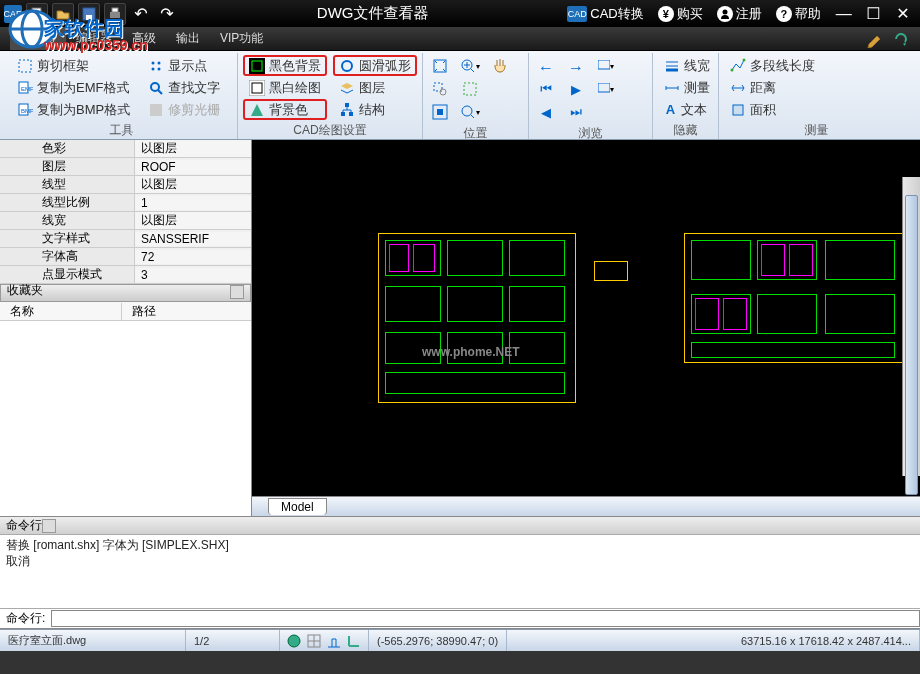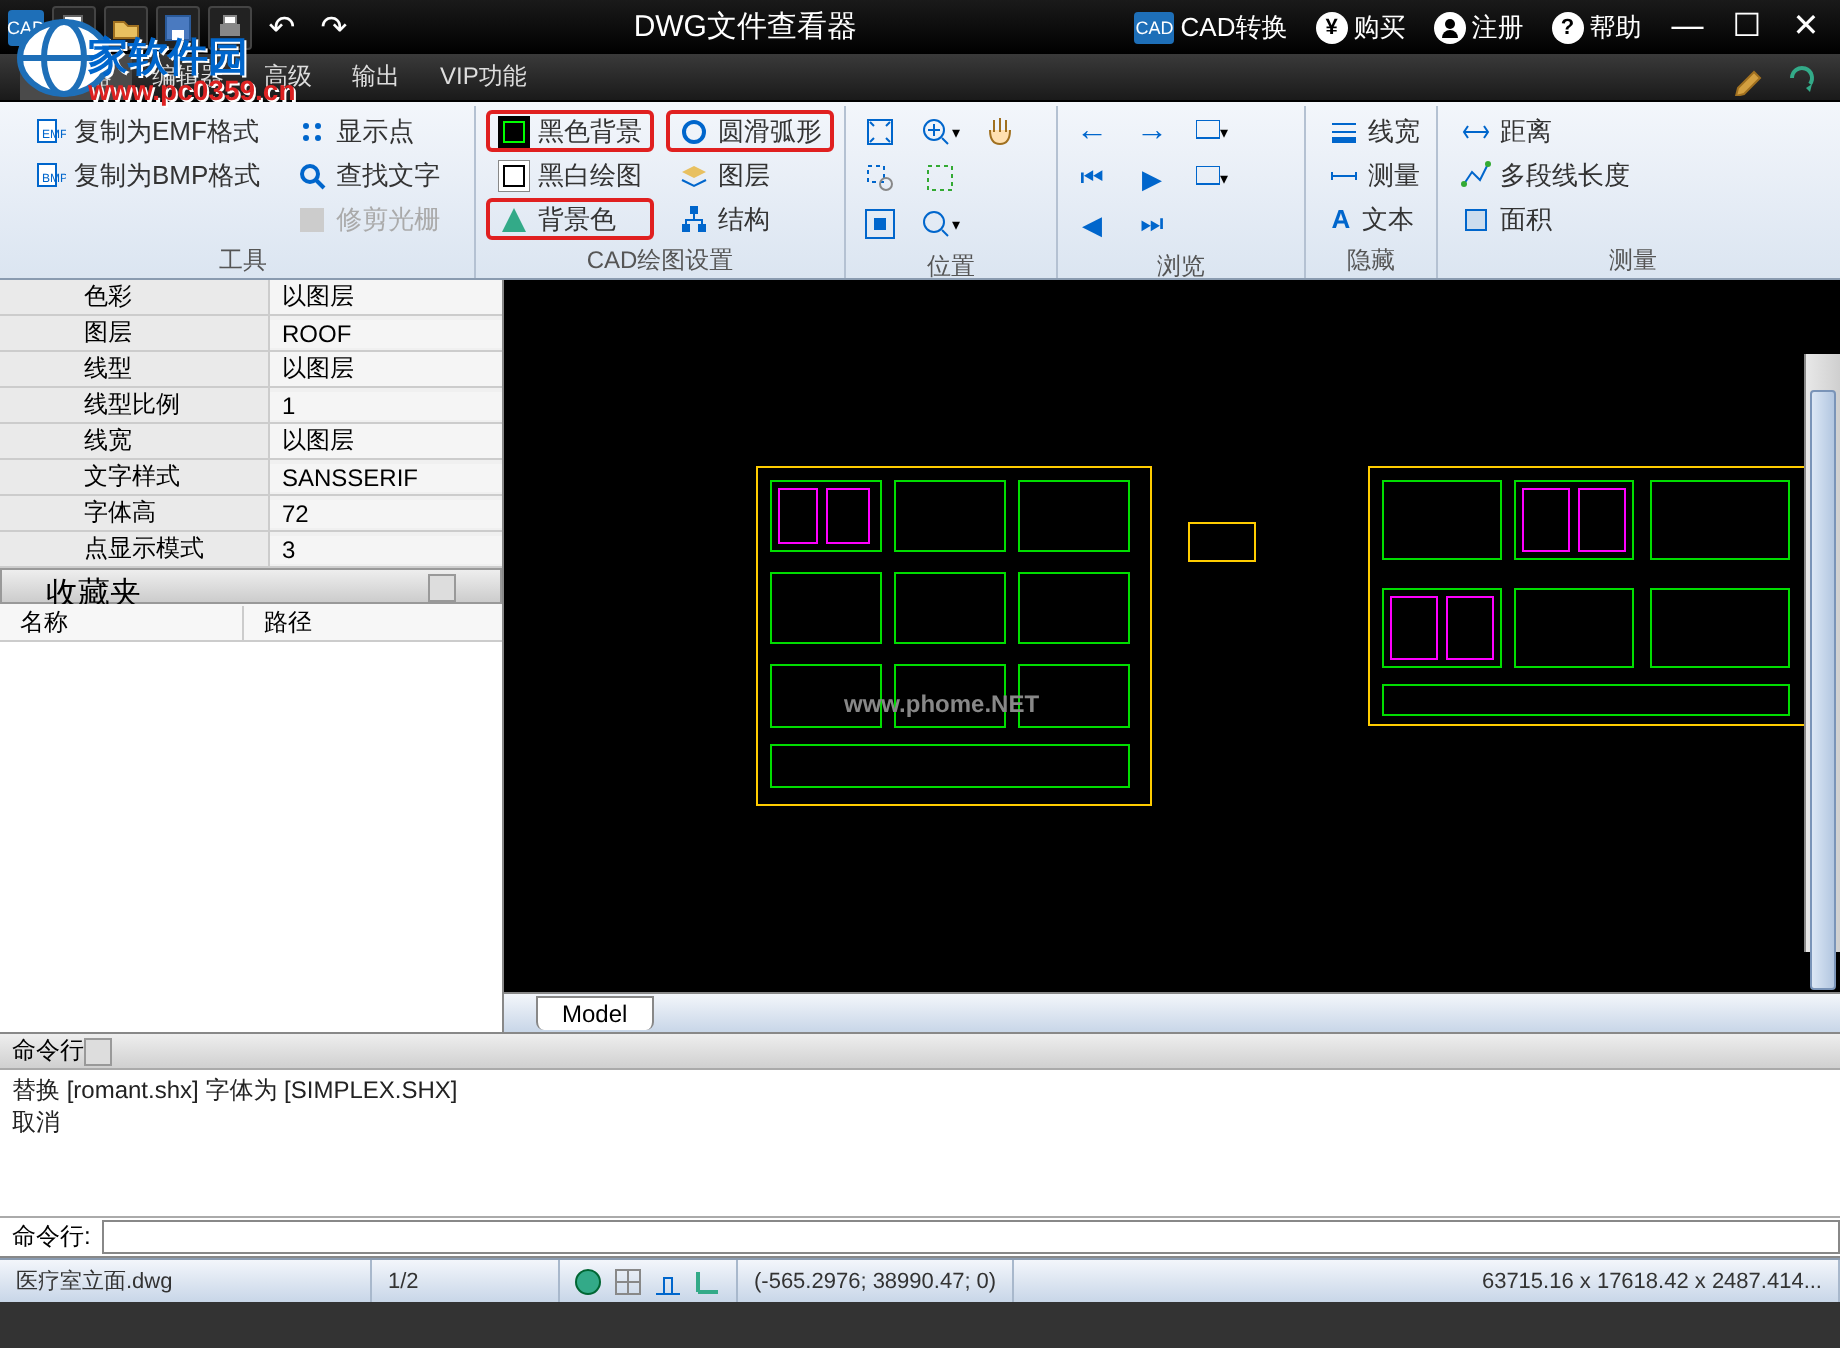--- a/index.html
+++ b/index.html
@@ -38,21 +38,21 @@
 .rbtn.hl { border: 2px solid #e02020; padding: 0 4px; }
 .ricon16 { width: 16px; height: 16px; display: inline-flex; align-items: center; justify-content: center; font-size: 11px; }
 .ibtn { width: 24px; height: 22px; display: inline-flex; align-items: center; justify-content: center; border: 1px solid transparent; border-radius: 3px; }
 
 .content { display: flex; height: 376px; }
 .sidebar { width: 252px; background: #eee; display: flex; flex-direction: column; border-right: 1px solid #888; }
 .props { background: #f0f0f0; }
 .props .row { display: flex; font-size: 12px; border-bottom: 1px solid #ccc; height: 18px; align-items: center; }
 .props .row .k { width: 135px; padding-left: 42px; background: #eaeaea; border-right: 1px solid #ccc; }
 .props .row .v { flex: 1; padding-left: 6px; background: #f5f5f5; }
-.fav-hdr { background: linear-gradient(#eee,#ccc); border: 1px solid #999; font-size: 16px; padding: 2px 22px; display: flex; justify-content: space-between; align-items: flex-start; height: 18px; }
+.fav-hdr { background: linear-gradient(#eee,#ccc); border: 1px solid #999; font-size: 12px; padding: 2px 6px; display: flex; justify-content: space-between; align-items: flex-end; height: 18px; }
 .fav-hdr .pin { width: 14px; height: 14px; background: #ddd; border: 1px solid #999; }
 .fav-cols { display: flex; font-size: 12px; border-bottom: 1px solid #ccc; background: #f7f7f7; height: 19px; align-items: center; }
 .fav-cols span { padding-left: 10px; }
 .fav-cols span:first-child { width: 122px; border-right: 1px solid #ccc; }
 .fav-area { flex: 1; background: #fff; }
 
 .canvas-wrap { flex: 1; position: relative; background: #000; display: flex; flex-direction: column; }
 .canvas { flex: 1; position: relative; overflow: hidden; margin-top: 37px; }
 .dwg-group { position: absolute; }
 .dwg-group.g1 { left: 126px; top: 56px; width: 198px; height: 170px; border: 1px solid #ffcc00; }
@@ -175,20 +175,28 @@
 </div>
 
 <div class="ribbon">
   <div class="panel" style="width:232px">
     <div class="body">
       <div class="rows">
         <div class="col">
           <div class="rbtn">
               <span class="ricon16">
                 <svg width="16" height="16">
+                  <rect x="2" y="2" width="12" height="12" fill="none" stroke="#06c" stroke-dasharray="2"></rect>
+                </svg>
+              </span>
+              <span>剪切框架</span>
+            </div>
+          <div class="rbtn">
+              <span class="ricon16">
+                <svg width="16" height="16">
                   <rect x="2" y="2" width="9" height="11" fill="#fff" stroke="#06c"></rect>
                   <text x="4" y="11" font-size="6" fill="#06c">EMF</text>
                 </svg>
               </span>
               <span>复制为EMF格式</span>
             </div>
           <div class="rbtn">
               <span class="ricon16">
                 <svg width="16" height="16">
                   <rect x="2" y="2" width="9" height="11" fill="#fff" stroke="#06c"></rect>
@@ -415,34 +423,34 @@
       </div>
     <div class="caption">隐藏</div>
   </div>
 
   <div class="panel" style="flex:1">
     <div class="body">
         <div class="col">
       <div class="rbtn">
             <span class="ricon16">
               <svg width="16" height="16">
-                <path d="M2 8h12M4 5l-2 3 2 3M12 5l2 3-2 3" stroke="#06c" fill="none"></path>
+                <path d="M2 12l4-6 4 4 4-8" stroke="#06c" fill="none"></path>
+                <circle cx="2" cy="12" r="1.5" fill="#3a3"></circle>
+                <circle cx="14" cy="2" r="1.5" fill="#3a3"></circle>
               </svg>
             </span>
-            <span>距离</span>
+            <span>多段线长度</span>
           </div>
       <div class="rbtn">
             <span class="ricon16">
               <svg width="16" height="16">
-                <path d="M2 12l4-6 4 4 4-8" stroke="#06c" fill="none"></path>
-                <circle cx="2" cy="12" r="1.5" fill="#3a3"></circle>
-                <circle cx="14" cy="2" r="1.5" fill="#3a3"></circle>
+                <path d="M2 8h12M4 5l-2 3 2 3M12 5l2 3-2 3" stroke="#06c" fill="none"></path>
               </svg>
             </span>
-            <span>多段线长度</span>
+            <span>距离</span>
           </div>
       <div class="rbtn">
             <span class="ricon16">
               <svg width="16" height="16">
                 <rect x="3" y="3" width="10" height="10" fill="#cde" stroke="#06c"></rect>
               </svg>
             </span>
             <span>面积</span>
           </div>
     </div>

